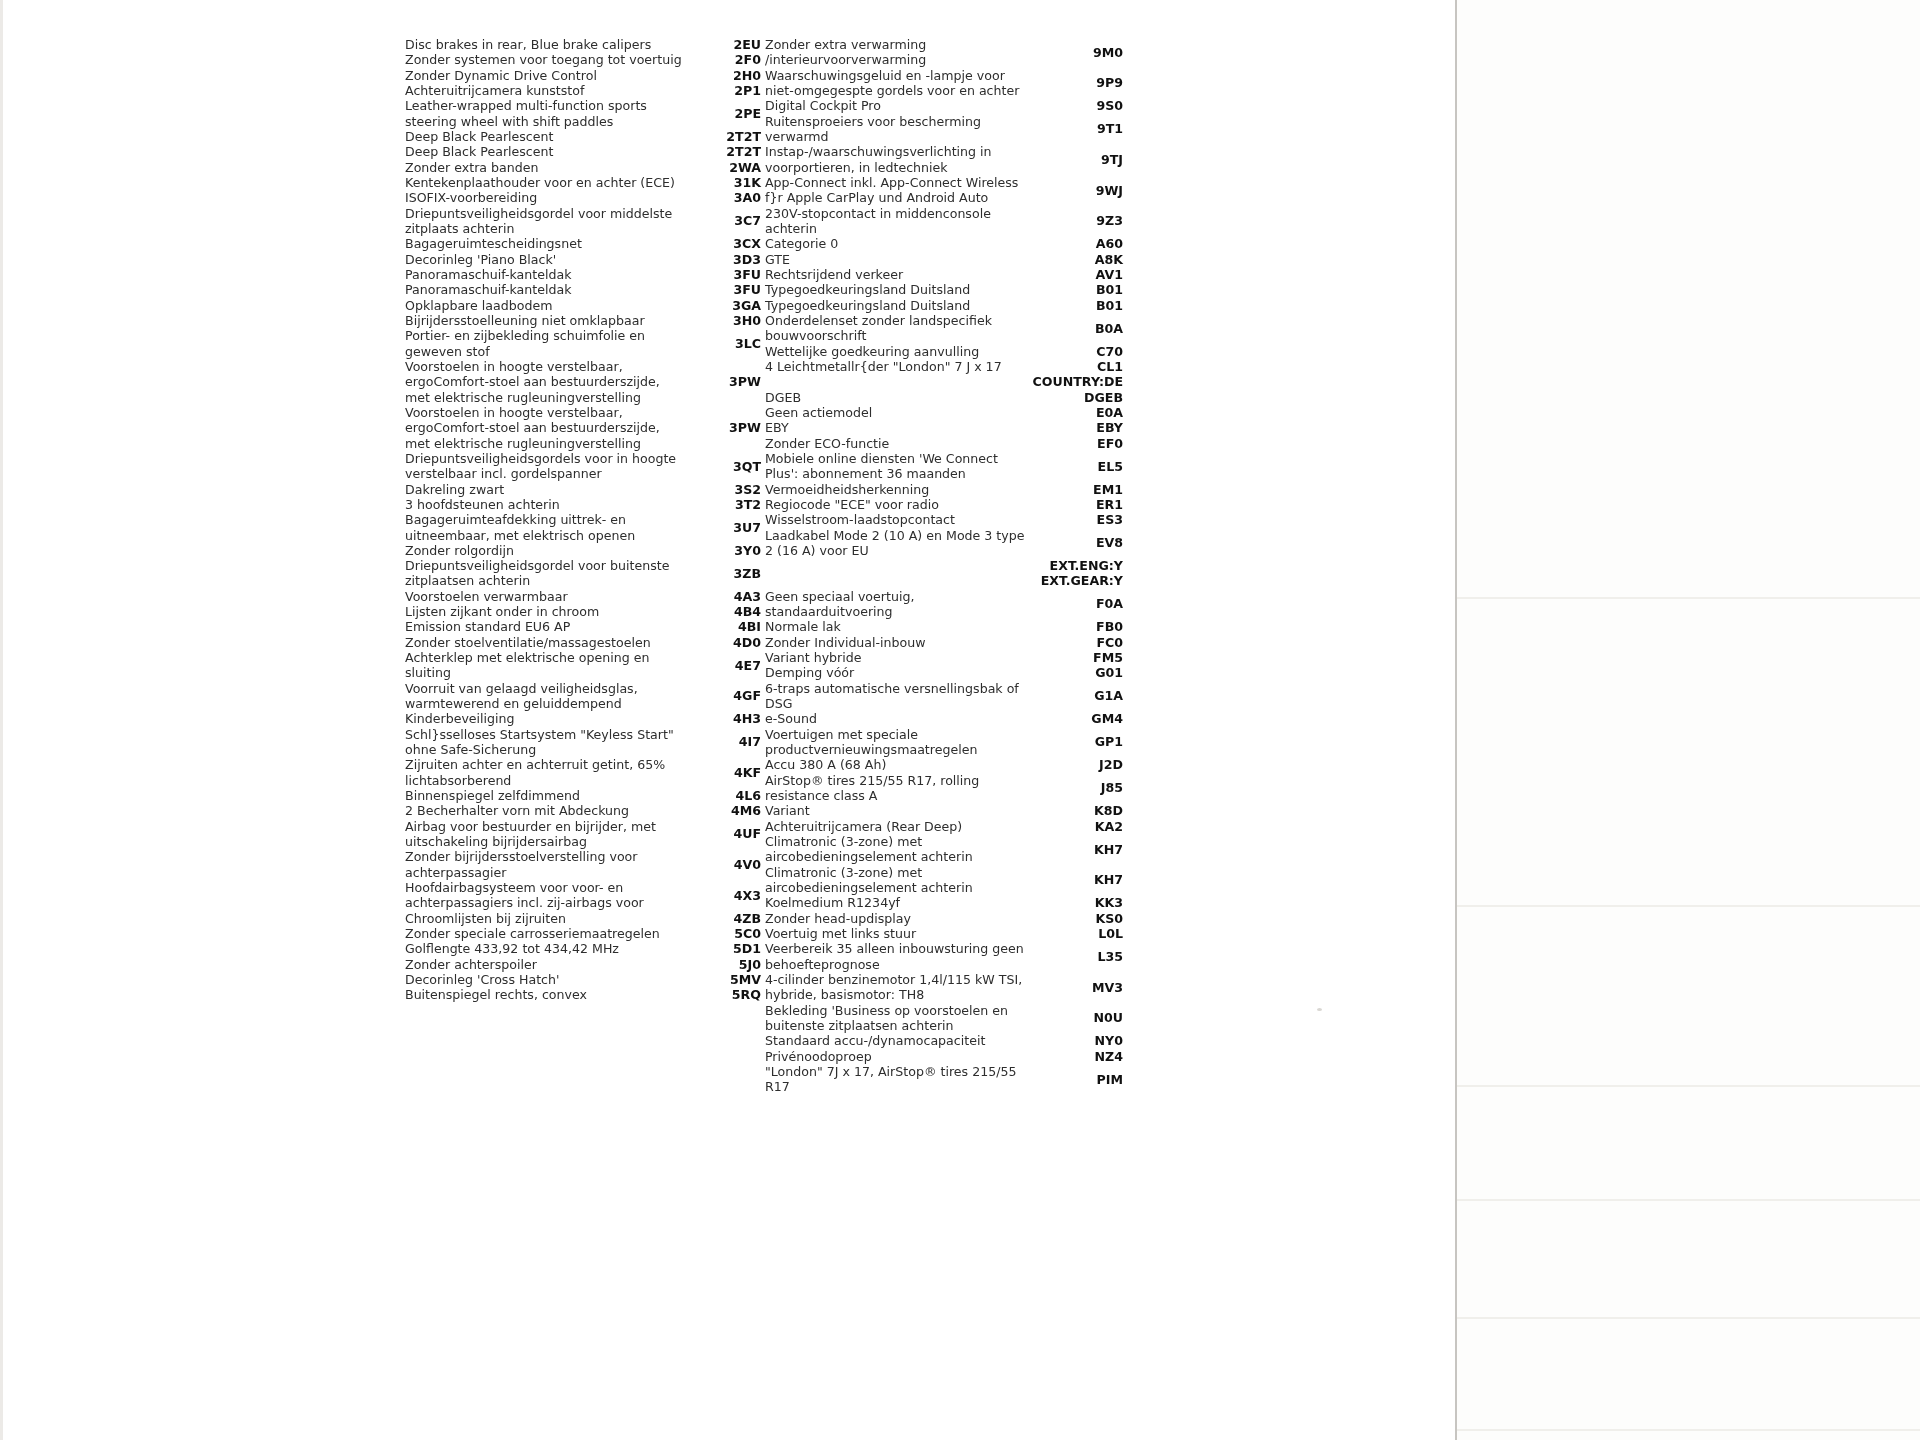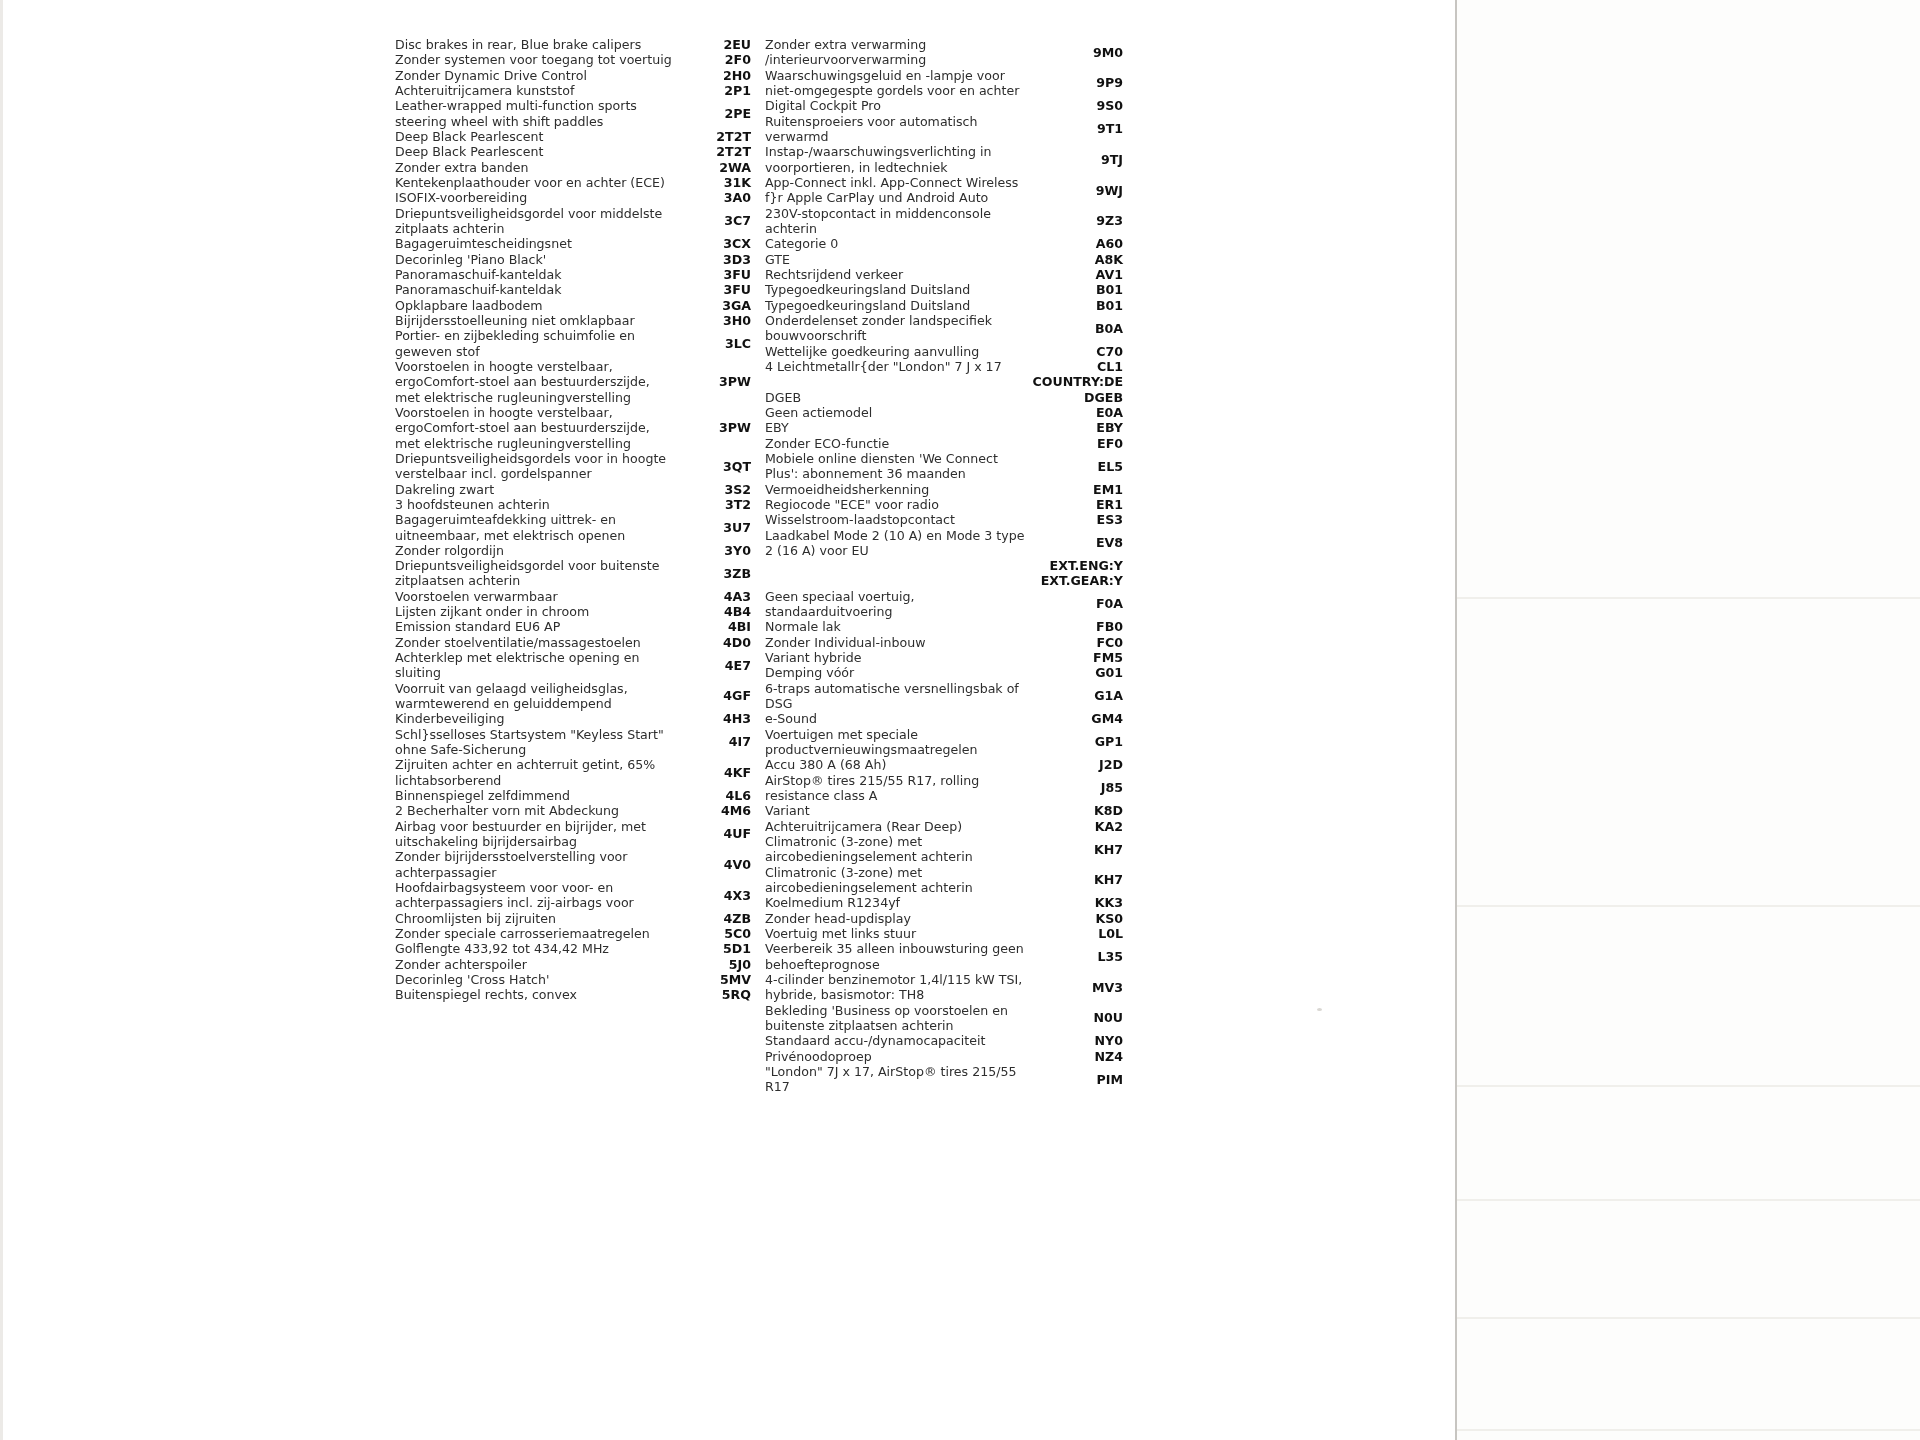--- a/index.html
+++ b/index.html
@@ -5,21 +5,21 @@
   html,body{margin:0;padding:0;}
   body{
     width:1920px;height:1440px;position:relative;overflow:hidden;
     background:#ffffff;
     font-family:"DejaVu Sans","Liberation Sans",sans-serif;
   }
   .colgroup{
     position:absolute;top:37px;
     font-size:12.6px;line-height:15.33px;color:#2e2e2e;
   }
-  #col-left{left:395px;width:356px;}
+  #col-left{left:405px;width:356px;}
   #col-right{left:765px;width:358px;}
   .entry{display:flex;align-items:center;}
   .desc{flex:1 1 auto;min-width:0;white-space:pre;overflow:visible;}
   .code{font-weight:bold;white-space:pre;text-align:right;margin-left:8px;color:#111111;}
   
   .page-edge{position:absolute;left:1455px;top:0;width:2px;height:1440px;}
   .margin-strip{position:absolute;left:1457px;top:0;width:463px;height:1440px;background:#fdfdfc;}
   .hline{position:absolute;left:0;width:100%;height:2px;opacity:.75;}
   .hline.l1{top:597px;}
   .hline.l2{top:905px;}
@@ -300,21 +300,21 @@
 niet-omgegespte gordels voor en achter</div>
     <div class="code">9P9</div>
   </div>
 
   <div class="entry">
     <div class="desc">Digital Cockpit Pro</div>
     <div class="code">9S0</div>
   </div>
 
   <div class="entry">
-    <div class="desc">Ruitensproeiers voor automatisch
+    <div class="desc">Ruitensproeiers voor bescherming
 verwarmd</div>
     <div class="code">9T1</div>
   </div>
 
   <div class="entry">
     <div class="desc">Instap-/waarschuwingsverlichting in
 voorportieren, in ledtechniek</div>
     <div class="code">9TJ</div>
   </div>
 

